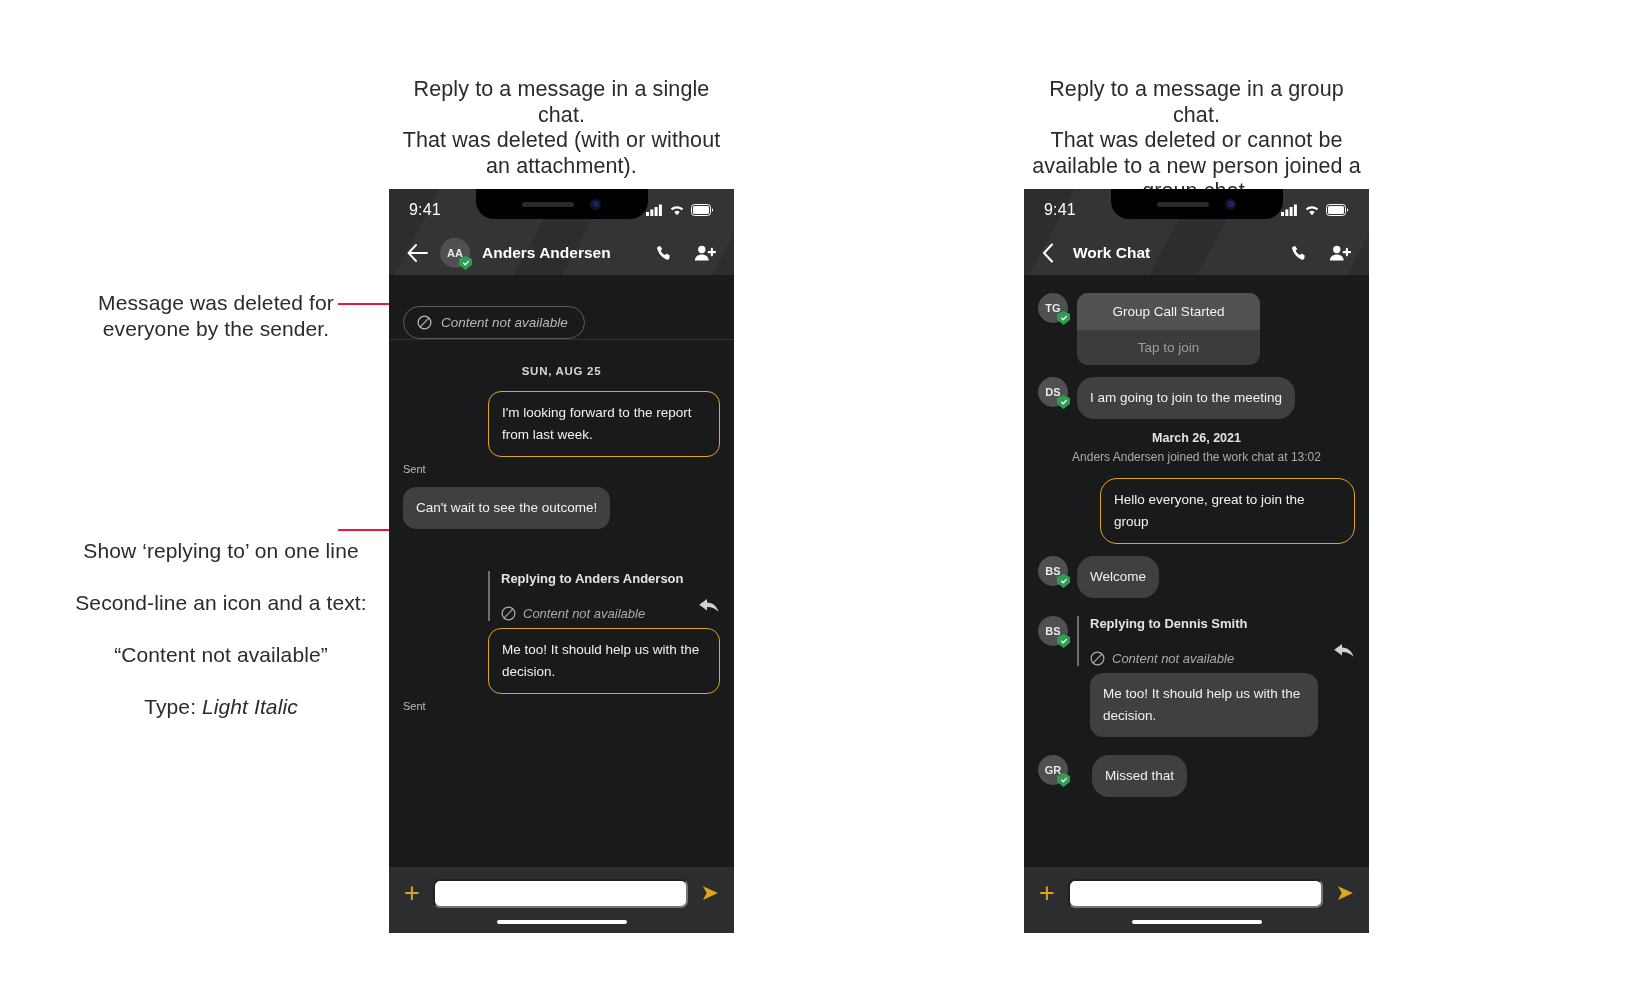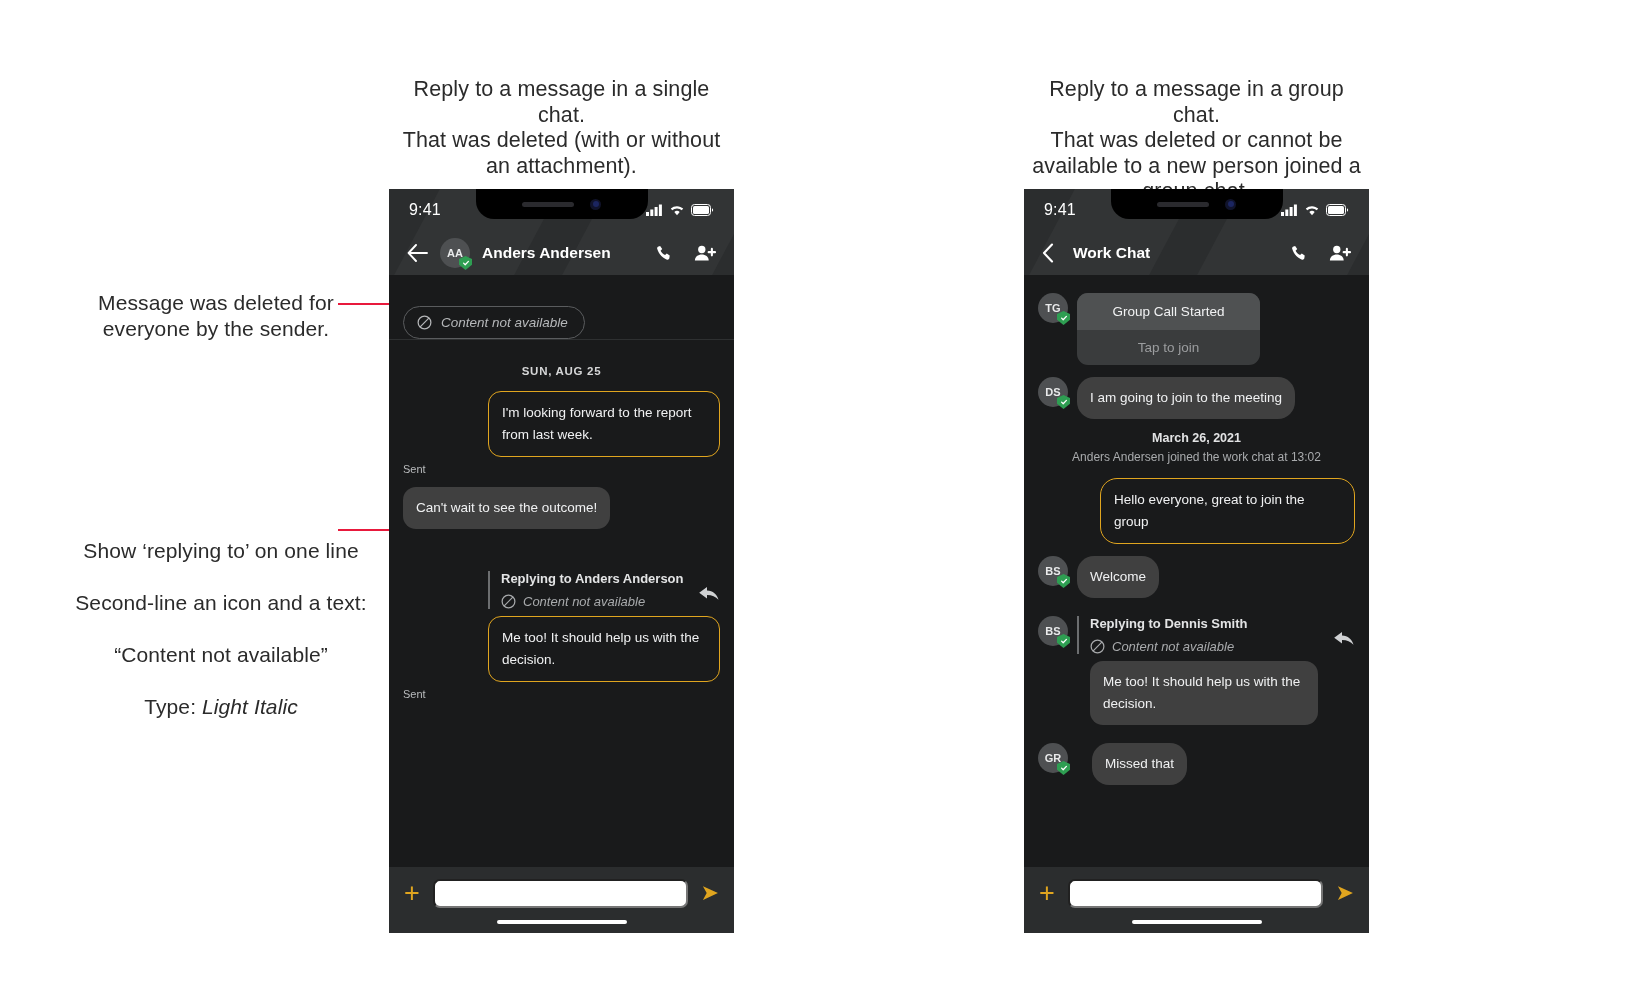--- a/index.html
+++ b/index.html
@@ -200,21 +200,21 @@
 
   
   .quote-wrap { display: flex; flex-direction: column; }
   .quote {
     display: flex;
     align-items: stretch;
     gap: 11px;
     margin-bottom: 7px;
   }
   .quote-bar { width: 2px; background: #6c6e70; flex: 0 0 auto; }
-  .quote-text { display: flex; flex-direction: column; gap: 8px; }
+  .quote-text { display: flex; flex-direction: column; gap: 20px; }
   .quote-name { color: #e3e4e5; font-size: 13px; font-weight: bold; }
   .quote-sub {
     display: flex; align-items: center; gap: 7px;
     color: #a8aaac; font-size: 13px; font-style: italic;
   }
   .reply-arrow { margin-left: auto; align-self: flex-end; padding-bottom: 2px; }
 
   
   .callcard {
     width: 183px;

